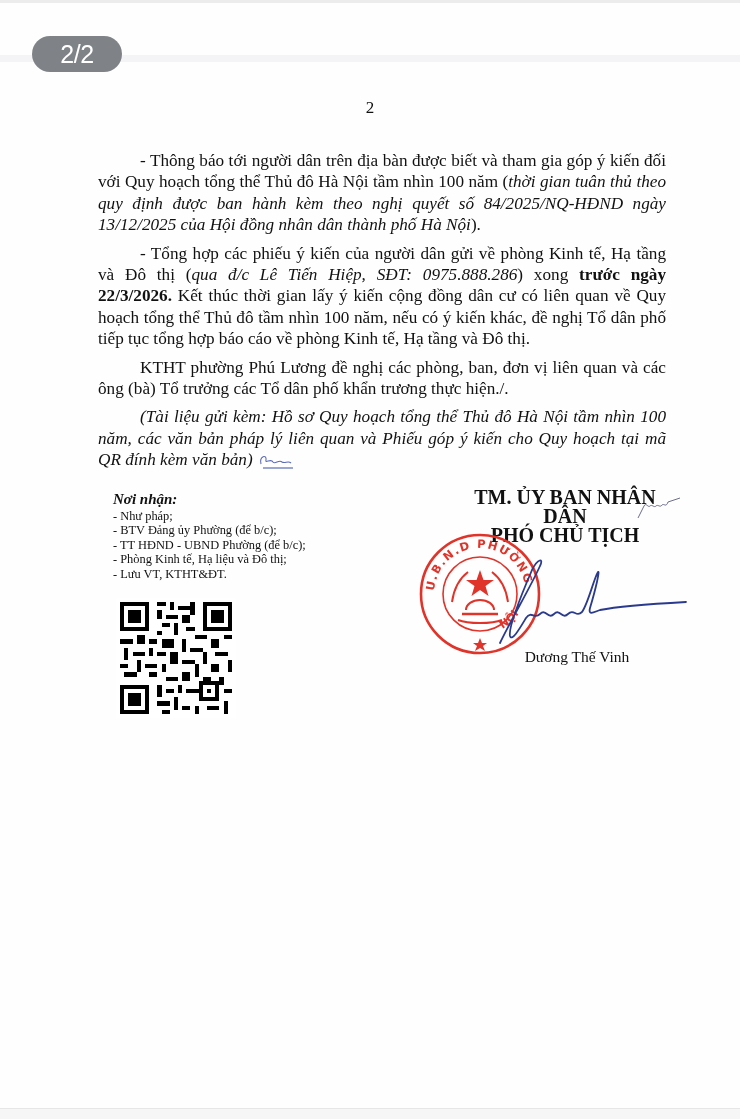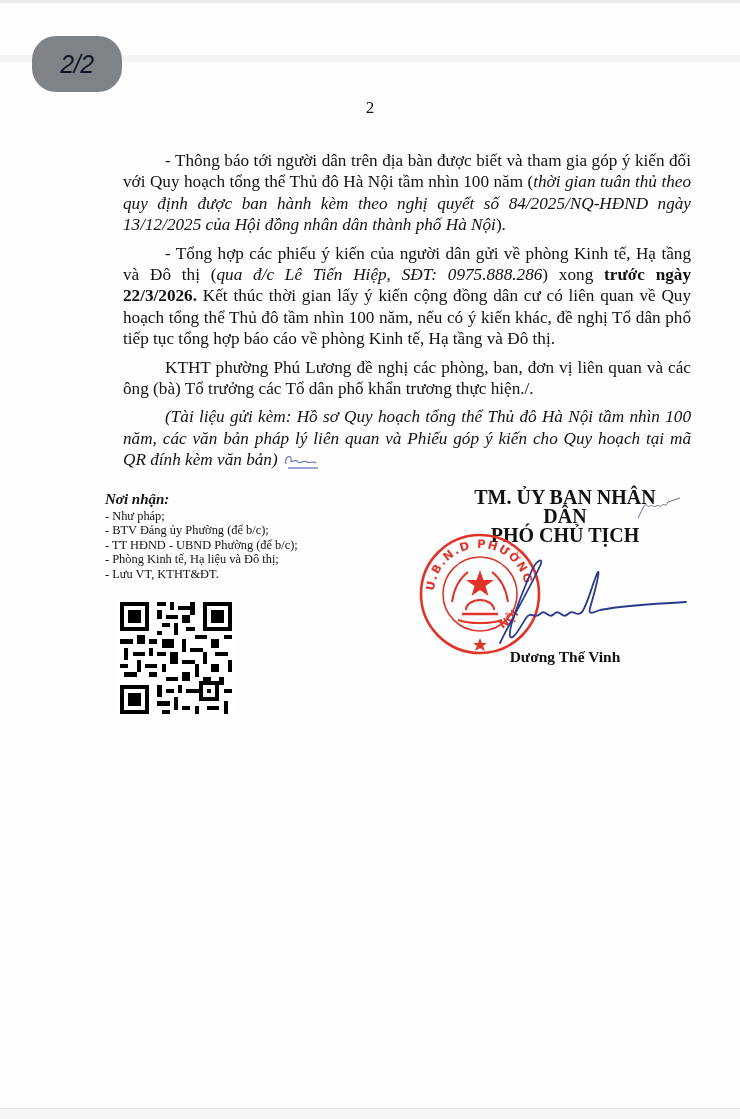--- a/index.html
+++ b/index.html
@@ -5,47 +5,46 @@
   html, body { margin: 0; padding: 0; }
   body {
     width: 740px; height: 1119px; overflow: hidden;
     background: #fefefe; position: relative;
     font-family: "Liberation Serif", "DejaVu Serif", serif;
     color: #111;
   }
   .top-edge { position: absolute; left: 0; top: 0; width: 740px; height: 3px; background: #ececec; }
   .divider-band { position: absolute; left: 0; top: 55px; width: 740px; height: 7px; background: #f4f4f7; }
   .page-pill {
-    position: absolute; left: 32px; top: 36px; width: 90px; height: 56px;
-    border-radius: 24px; background: #7f8387; color: #0f172a;
+    position: absolute; left: 32px; top: 36px; width: 90px; height: 36px;
+    border-radius: 24px; background: #7f8387; color: #ffffff;
     font-family: "Liberation Sans", "DejaVu Sans", sans-serif;
     font-size: 25px; display: flex; align-items: center; justify-content: center;
     letter-spacing: -0.5px;
-    font-style: italic;
   }
   .page-number { position: absolute; left: 0; width: 740px; top: 98px; text-align: center; font-size: 17px; }
   .body-text {
-    position: absolute; left: 123px; width: 568px; top: 150px;
+    position: absolute; left: 98px; width: 568px; top: 150px;
     font-size: 17.2px; line-height: 21.4px; text-align: justify;
   }
   .body-text p { margin: 0 0 7px 0; text-indent: 42px; }
   .body-text i { font-style: italic; }
   .body-text b { font-weight: bold; }
   .initial-mark { display: inline-block; vertical-align: middle; margin-left: 4px; }
 
   .recipients {
-    position: absolute; left: 105px; top: 491px; font-size: 12.4px; line-height: 14.4px;
+    position: absolute; left: 113px; top: 491px; font-size: 12.4px; line-height: 14.4px;
   }
   .recipients .heading { font-weight: bold; font-style: italic; font-size: 15px; line-height: 17px; margin-bottom: 1px; }
   .recipients div { white-space: nowrap; }
 
   .qr { position: absolute; left: 116px; top: 598px; width: 120px; height: 120px; background: #fff; }
 
   .sign-block { position: absolute; left: 455px; top: 488px; width: 220px; text-align: center; font-weight: bold; font-size: 20px; line-height: 19px; }
-  .signer-name { position: absolute; left: 470px; top: 648px; width: 190px; text-align: center; font-weight: bold; font-size: 15.5px; }
+  .signer-name { position: absolute; left: 482px; top: 648px; width: 190px; text-align: center; font-weight: normal; font-size: 15.5px; }
   .seal { position: absolute; left: 418px; top: 532px; width: 124px; height: 124px; }
   .signature { position: absolute; left: 490px; top: 548px; width: 200px; height: 110px; }
   .paraph { position: absolute; left: 634px; top: 496px; width: 50px; height: 28px; }
 
   .bottom-bar { position: absolute; left: 0; top: 1108px; width: 740px; height: 11px; background: #f6f6f6; border-top: 1px solid #e6e6e6; }
 </style>
 </head>
 <body>
 
 <div class="top-edge"></div>

